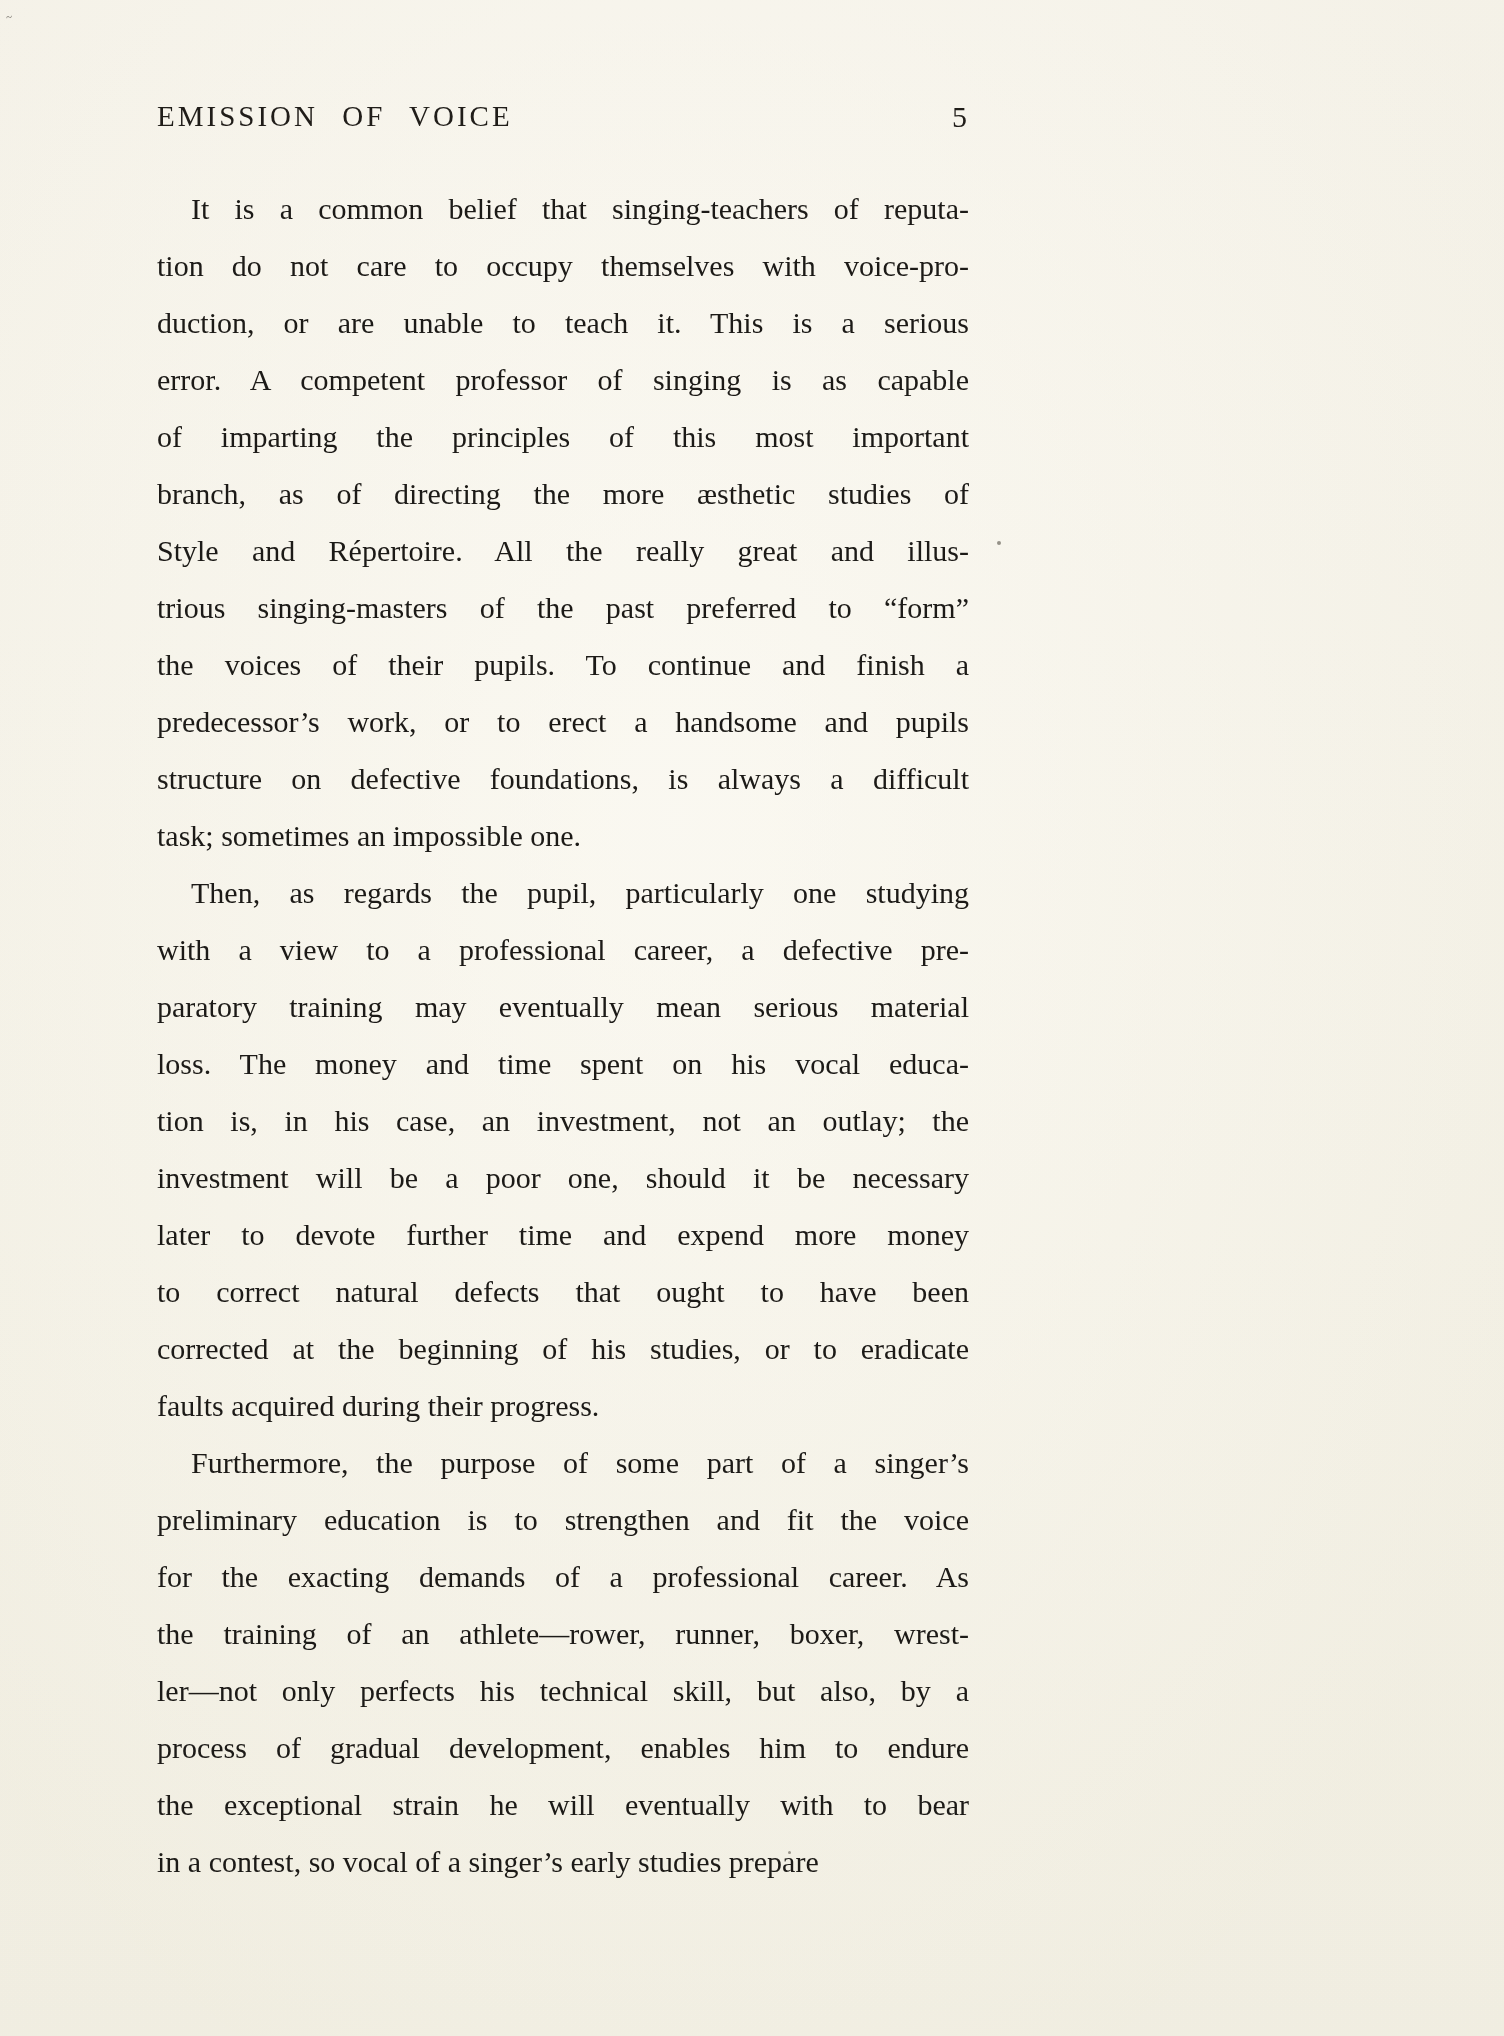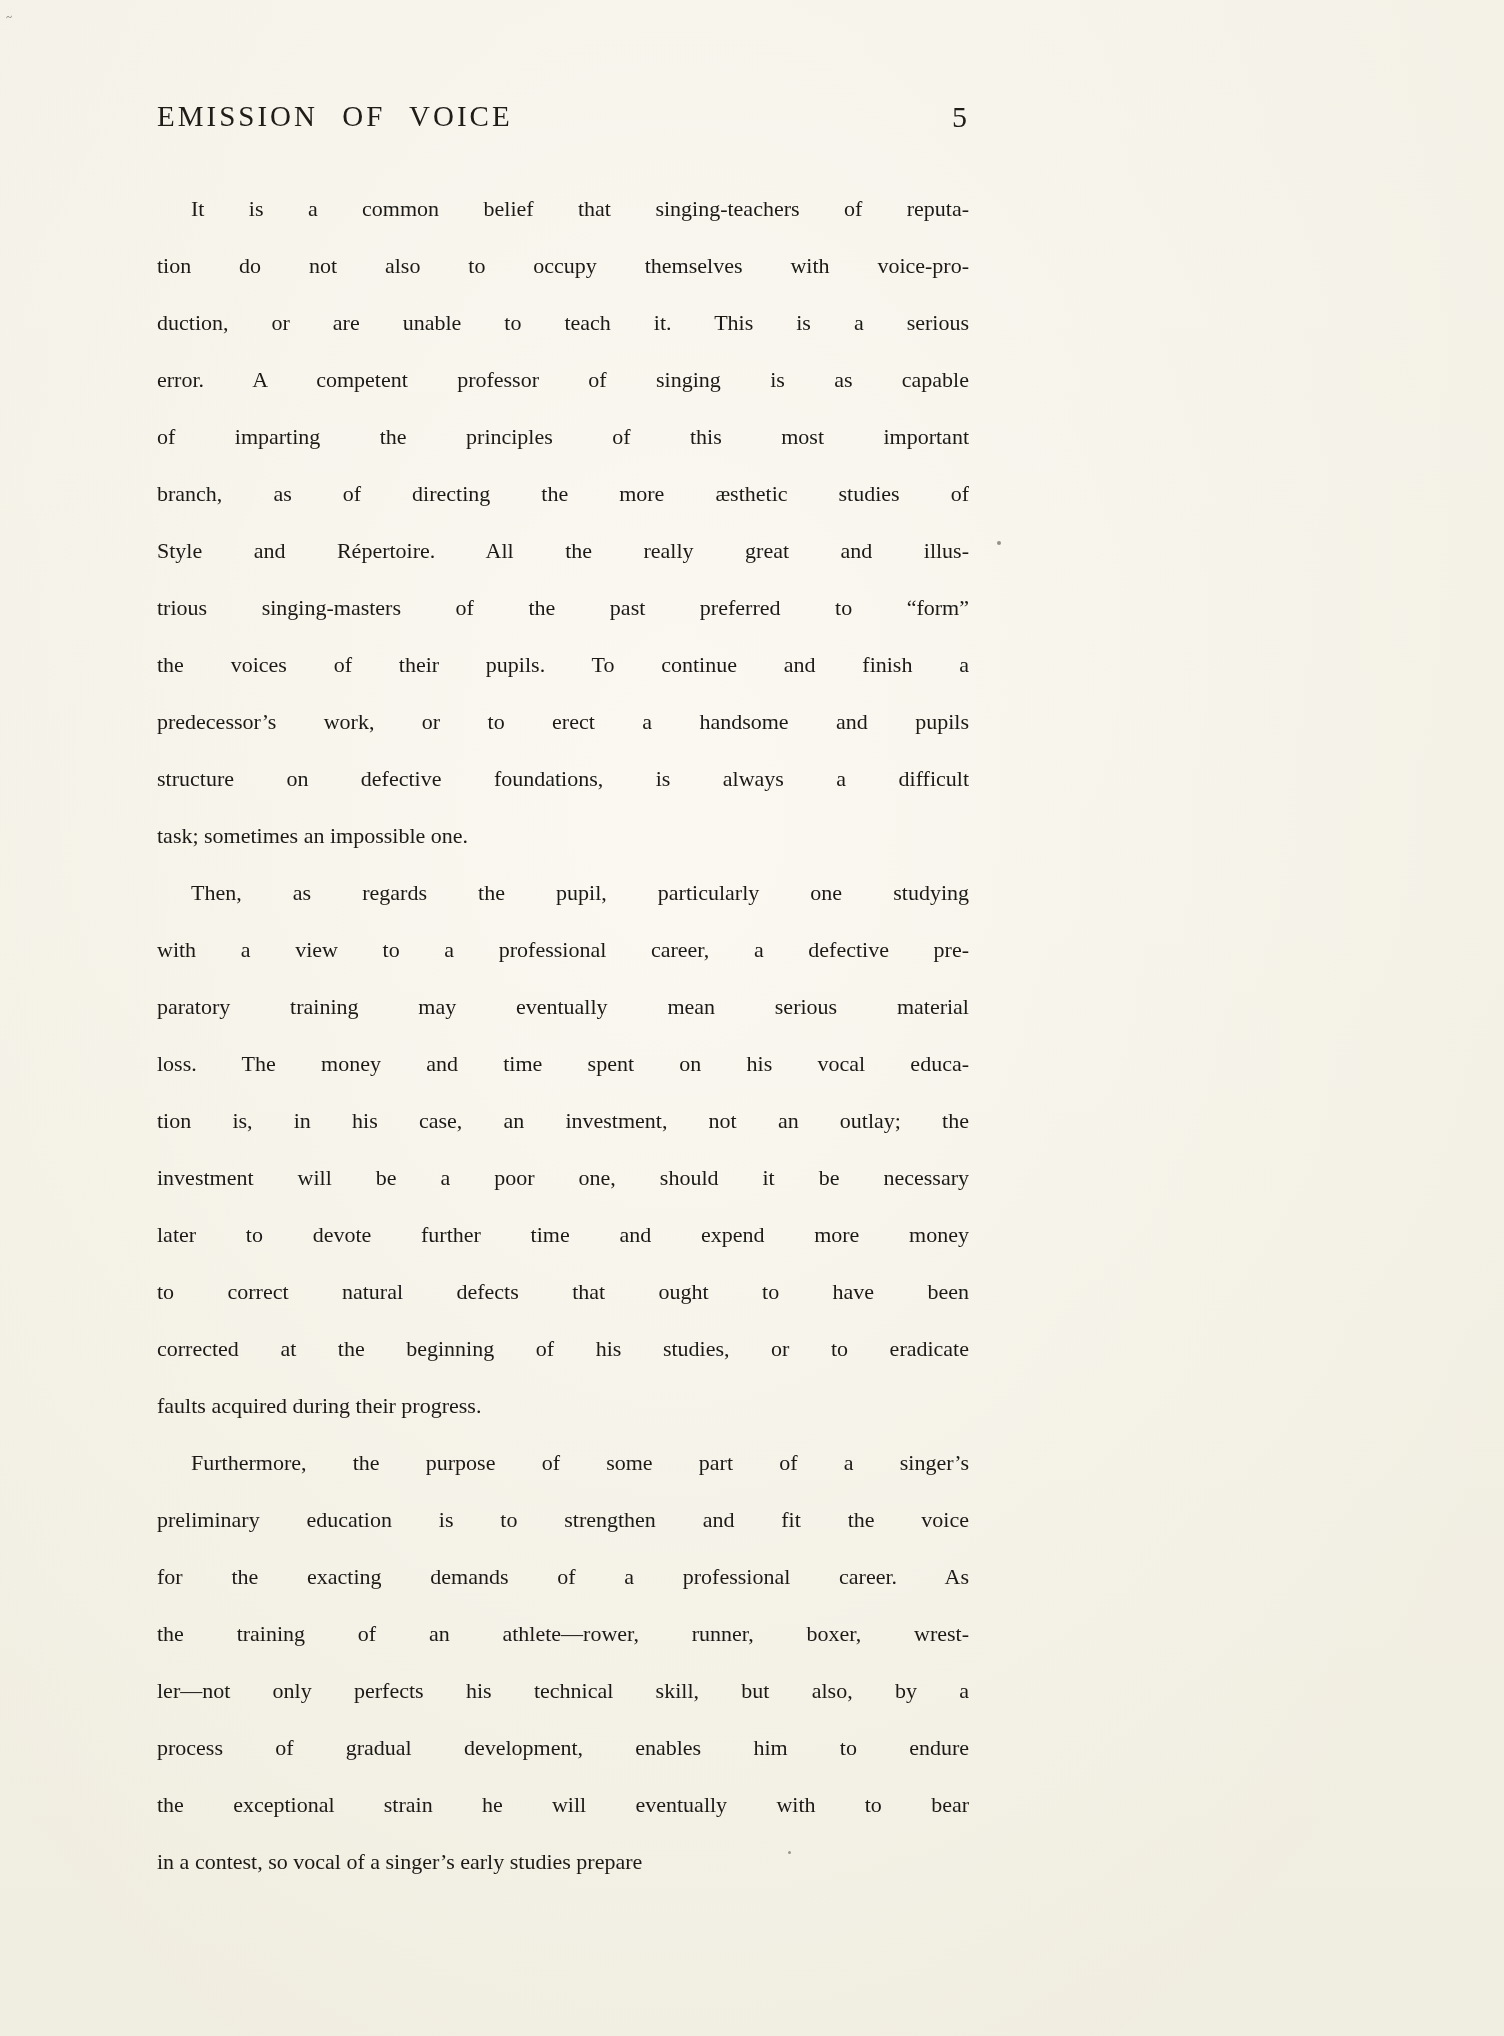--- a/index.html
+++ b/index.html
@@ -43,21 +43,21 @@
     right: 2px;
     top: 0;
     font-size: 30px;
     letter-spacing: 0;
     word-spacing: 0;
   }
   .paragraph {
     margin: 0;
   }
   .line {
-    font-size: 22px;
+    font-size: 30px;
     line-height: 57px;
     height: 57px;
     text-align: justify;
     text-align-last: justify;
     white-space: normal;
     overflow: hidden;
   }
   .line.first {
     text-indent: 34px;
   }
@@ -110,21 +110,21 @@
   <div class="content">
 
     <div class="page-header">
       <span>EMISSION OF VOICE</span>
       <span class="page-number">5</span>
     </div>
 
     <div>
         <div class="paragraph">
           <div class="line first">It is a common belief that singing-teachers of reputa-</div>
-          <div class="line">tion do not also to occupy themselves with voice-pro-</div>
+          <div class="line">tion do not care to occupy themselves with voice-pro-</div>
           <div class="line">duction, or are unable to teach it. This is a serious</div>
           <div class="line">error. A competent professor of singing is as capable</div>
           <div class="line">of imparting the principles of this most important</div>
           <div class="line">branch, as of directing the more æsthetic studies of</div>
           <div class="line">Style and Répertoire. All the really great and illus-</div>
           <div class="line">trious singing-masters of the past preferred to “form”</div>
           <div class="line">the voices of their pupils. To continue and finish a</div>
           <div class="line">predecessor’s work, or to erect a handsome and pupils</div>
           <div class="line">structure on defective foundations, is always a difficult</div>
           <div class="line last">task; sometimes an impossible one.</div>

